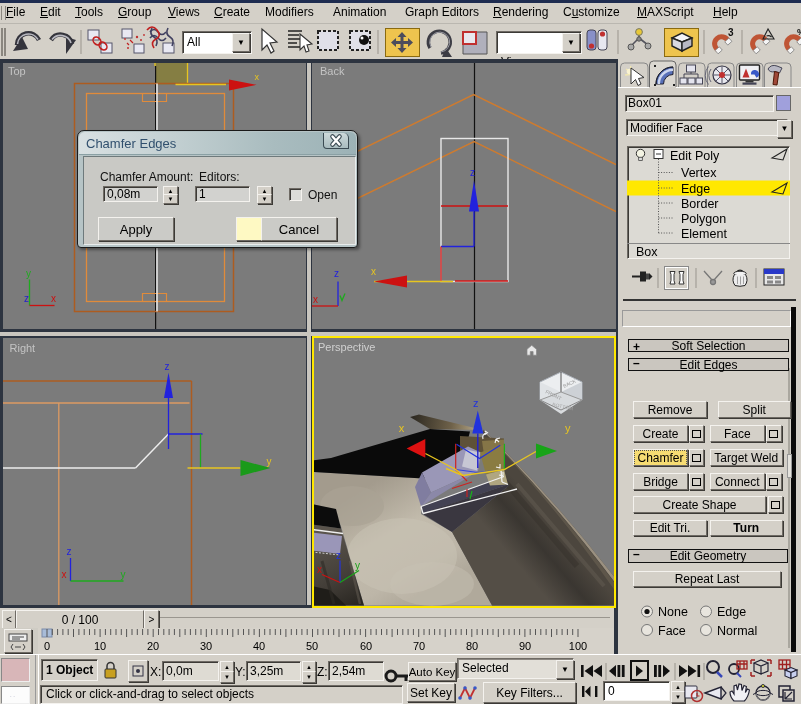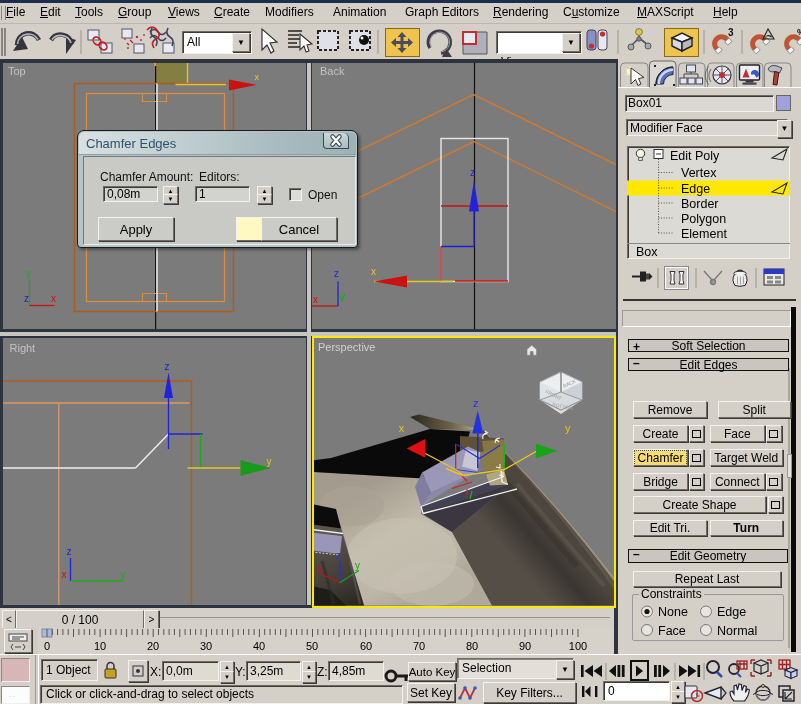--- a/index.html
+++ b/index.html
@@ -550,23 +550,20 @@
     </div>
 <div class="btn" style="left:15px;top:437px;width:131px;height:15px;">Create Shape</div>
 <div class="btn" style="left:150px;top:437px;width:13px;height:15px;">
       <span style="width:7px;height:6px;border:1.5px solid #000;display:block;"></span>
     </div>
 <div class="btn" style="left:15px;top:461px;width:72px;height:14px;">Edit Tri.</div>
 <div class="btn" style="left:91.5px;top:461px;width:71.5px;height:14px;font-weight:bold;">Turn</div>
 <div class="hdr" style="left:10px;top:490px;width:158px;height:12px;">Edit Geometry</div>
 <div class="abs" style="left:15px;top:488px;font-size:12px;font-weight:bold;">–</div>
 <div class="btn" style="left:15px;top:512px;width:146px;height:14px;text-align:right;">Repeat Last</div>
-<fieldset class="abs" style="left:14px;top:528px;width:150px;height:52px;border:1px solid #999;border-radius:2px;margin:0;padding:0;">
-<legend style="font-size:12px;margin-left:6px;padding:0 2px;">Constraints</legend>
-</fieldset>
 <svg width="160" height="42" style="left:14px;top:543px;">
  <g>
   <circle cx="15" cy="9.5" r="5.5" fill="#e8e5de" stroke="#777"></circle>
         <circle cx="15" cy="9.5" r="2.6" fill="#111"></circle>
   <circle cx="74" cy="9.5" r="5.5" fill="#e8e5de" stroke="#777"></circle>
   <circle cx="15" cy="28" r="5.5" fill="#e8e5de" stroke="#777"></circle>
   <circle cx="74" cy="28" r="5.5" fill="#e8e5de" stroke="#777"></circle>
  </g>
  <g font-size="12.5" fill="#000">
   <text x="26" y="14">None</text>
@@ -715,21 +712,21 @@
 </svg>
 <div class="abs" style="left:613.5px;top:0;width:4.5px;height:26px;background:#2d3440;"></div>
 </div>
 
 <div class="abs" id="statusbar" style="left:0;top:654px;width:801px;height:49px;background:#d4d0c8;border-top:1px solid #fff;">
 <div class="abs" style="left:1px;top:3px;width:29px;height:24px;background:#d8b6b8;border:1px solid #888;border-bottom-color:#eee;border-right-color:#eee;box-sizing:border-box;"></div>
 <div class="abs" style="left:1px;top:31px;width:29px;height:18px;background:#fcfcfc;border:1px solid #888;border-bottom-color:#eee;border-right-color:#eee;box-sizing:border-box;">
       <span style="color:#88a;font-size:6px;position:absolute;left:8px;top:5px;">.&nbsp;.</span>
     </div>
 <div class="abs" style="left:35px;top:0px;width:2px;height:50px;border-left:1px solid #999;border-right:1px solid #fff;"></div>
-<div class="sunk" style="left:41px;top:4px;width:57px;height:22px;box-sizing:border-box;background:#d4d0c8;font-size:12px;line-height:20px;padding-left:4px;">1 Object</div>
+<div class="sunk" style="left:41px;top:4px;width:57px;height:22px;box-sizing:border-box;background:#d4d0c8;font-size:12px;line-height:20px;padding-left:4px;font-weight:bold;">1 Object</div>
 <svg width="30" height="26" style="left:100px;top:4px;">
  <rect x="5" y="10" width="11" height="9" rx="1" fill="#c8a020" stroke="#333"></rect>
  <path d="M7 10 v-3 a3.5 3.5 0 0 1 7 0 v3" fill="none" stroke="#333" stroke-width="1.5"></path>
 </svg>
 <div class="btn" style="left:128px;top:5px;width:18px;height:20px;">
       <svg width="12" height="12">
         <rect x="1" y="1" width="10" height="10" fill="none" stroke="#334"></rect>
         <circle cx="6" cy="6" r="2" fill="#334"></circle>
       </svg>
     </div>
@@ -747,29 +744,29 @@
 <div class="sunk" style="left:246px;top:6px;width:55px;height:20px;box-sizing:border-box;background:#dedbd3;font-size:12px;line-height:18px;padding-left:3px;">3,25m</div>
 <div class="abs" style="left:302px;top:6px;width:12px;height:20px;">
       <div class="btn" style="left:0;top:0;width:12px;height:10px;">
         <span style="font-size:6px;">▲</span>
       </div>
       <div class="btn" style="left:0;top:10px;width:12px;height:10px;">
         <span style="font-size:6px;">▼</span>
       </div>
     </div>
 <span class="abs" style="left:317px;top:10px;font-size:12px;">Z:</span>
-<div class="sunk" style="left:328px;top:6px;width:56px;height:20px;box-sizing:border-box;background:#dedbd3;font-size:12px;line-height:18px;padding-left:3px;">4,85m</div>
+<div class="sunk" style="left:328px;top:6px;width:56px;height:20px;box-sizing:border-box;background:#dedbd3;font-size:12px;line-height:18px;padding-left:3px;">2,54m</div>
 <svg width="30" height="22" style="left:384px;top:10px;">
  <circle cx="7" cy="11" r="5" fill="none" stroke="#1a1a1a" stroke-width="3"></circle>
  <path d="M11 11 h16 M22 11 v5 M26 11 v5" stroke="#1a1a1a" stroke-width="3"></path>
 </svg>
 <div class="sunk" style="left:40px;top:30px;width:363px;height:19px;box-sizing:border-box;background:#d4d0c8;font-size:12px;line-height:17px;padding-left:5px;">Click or click-and-drag to select objects</div>
 <div class="btn" style="left:408px;top:7px;width:46px;height:17px;font-size:11.5px;">Auto Key</div>
 <div class="btn" style="left:407px;top:28px;width:46px;height:17px;font-size:12px;">Set Key</div>
-<div class="sunk" style="left:457px;top:3px;width:117px;height:21px;box-sizing:border-box;background:#e2dfd8;font-size:12px;line-height:19px;padding-left:4px;box-shadow:inset 1px 1px 0 #8a8680;">Selection</div>
+<div class="sunk" style="left:457px;top:3px;width:117px;height:21px;box-sizing:border-box;background:#e2dfd8;font-size:12px;line-height:19px;padding-left:4px;box-shadow:inset 1px 1px 0 #8a8680;">Selected</div>
 <div class="btn" style="left:556px;top:5px;width:16px;height:17px;">
       <span style="font-size:8px;">▼</span>
     </div>
 <svg width="22" height="22" style="left:458px;top:27px;">
  <path d="M2 16 L7 6 L12 16 L17 6" fill="none" stroke="#c03030" stroke-width="1.8"></path>
  <circle cx="2" cy="16" r="1.8" fill="#3858c8"></circle>
       <circle cx="7" cy="6" r="1.8" fill="#3858c8"></circle>
       <circle cx="12" cy="16" r="1.8" fill="#3858c8"></circle>
       <circle cx="17" cy="6" r="1.8" fill="#3858c8"></circle>
 </svg>

